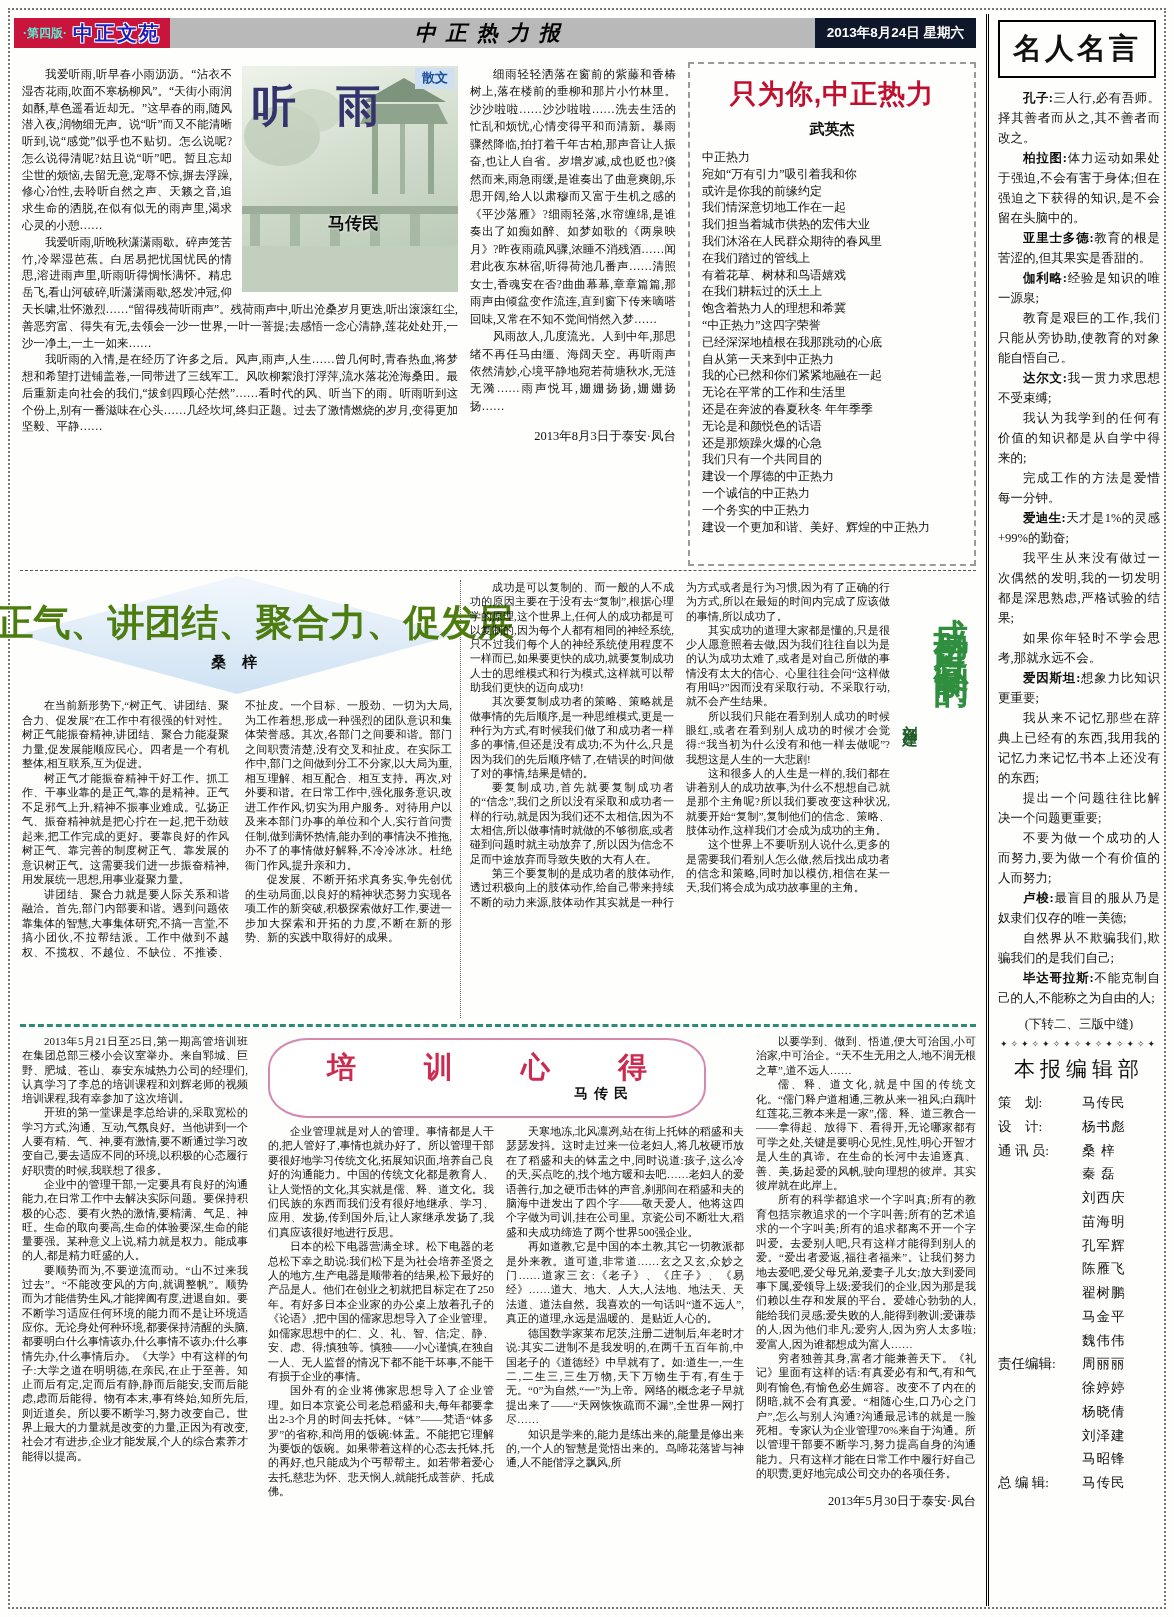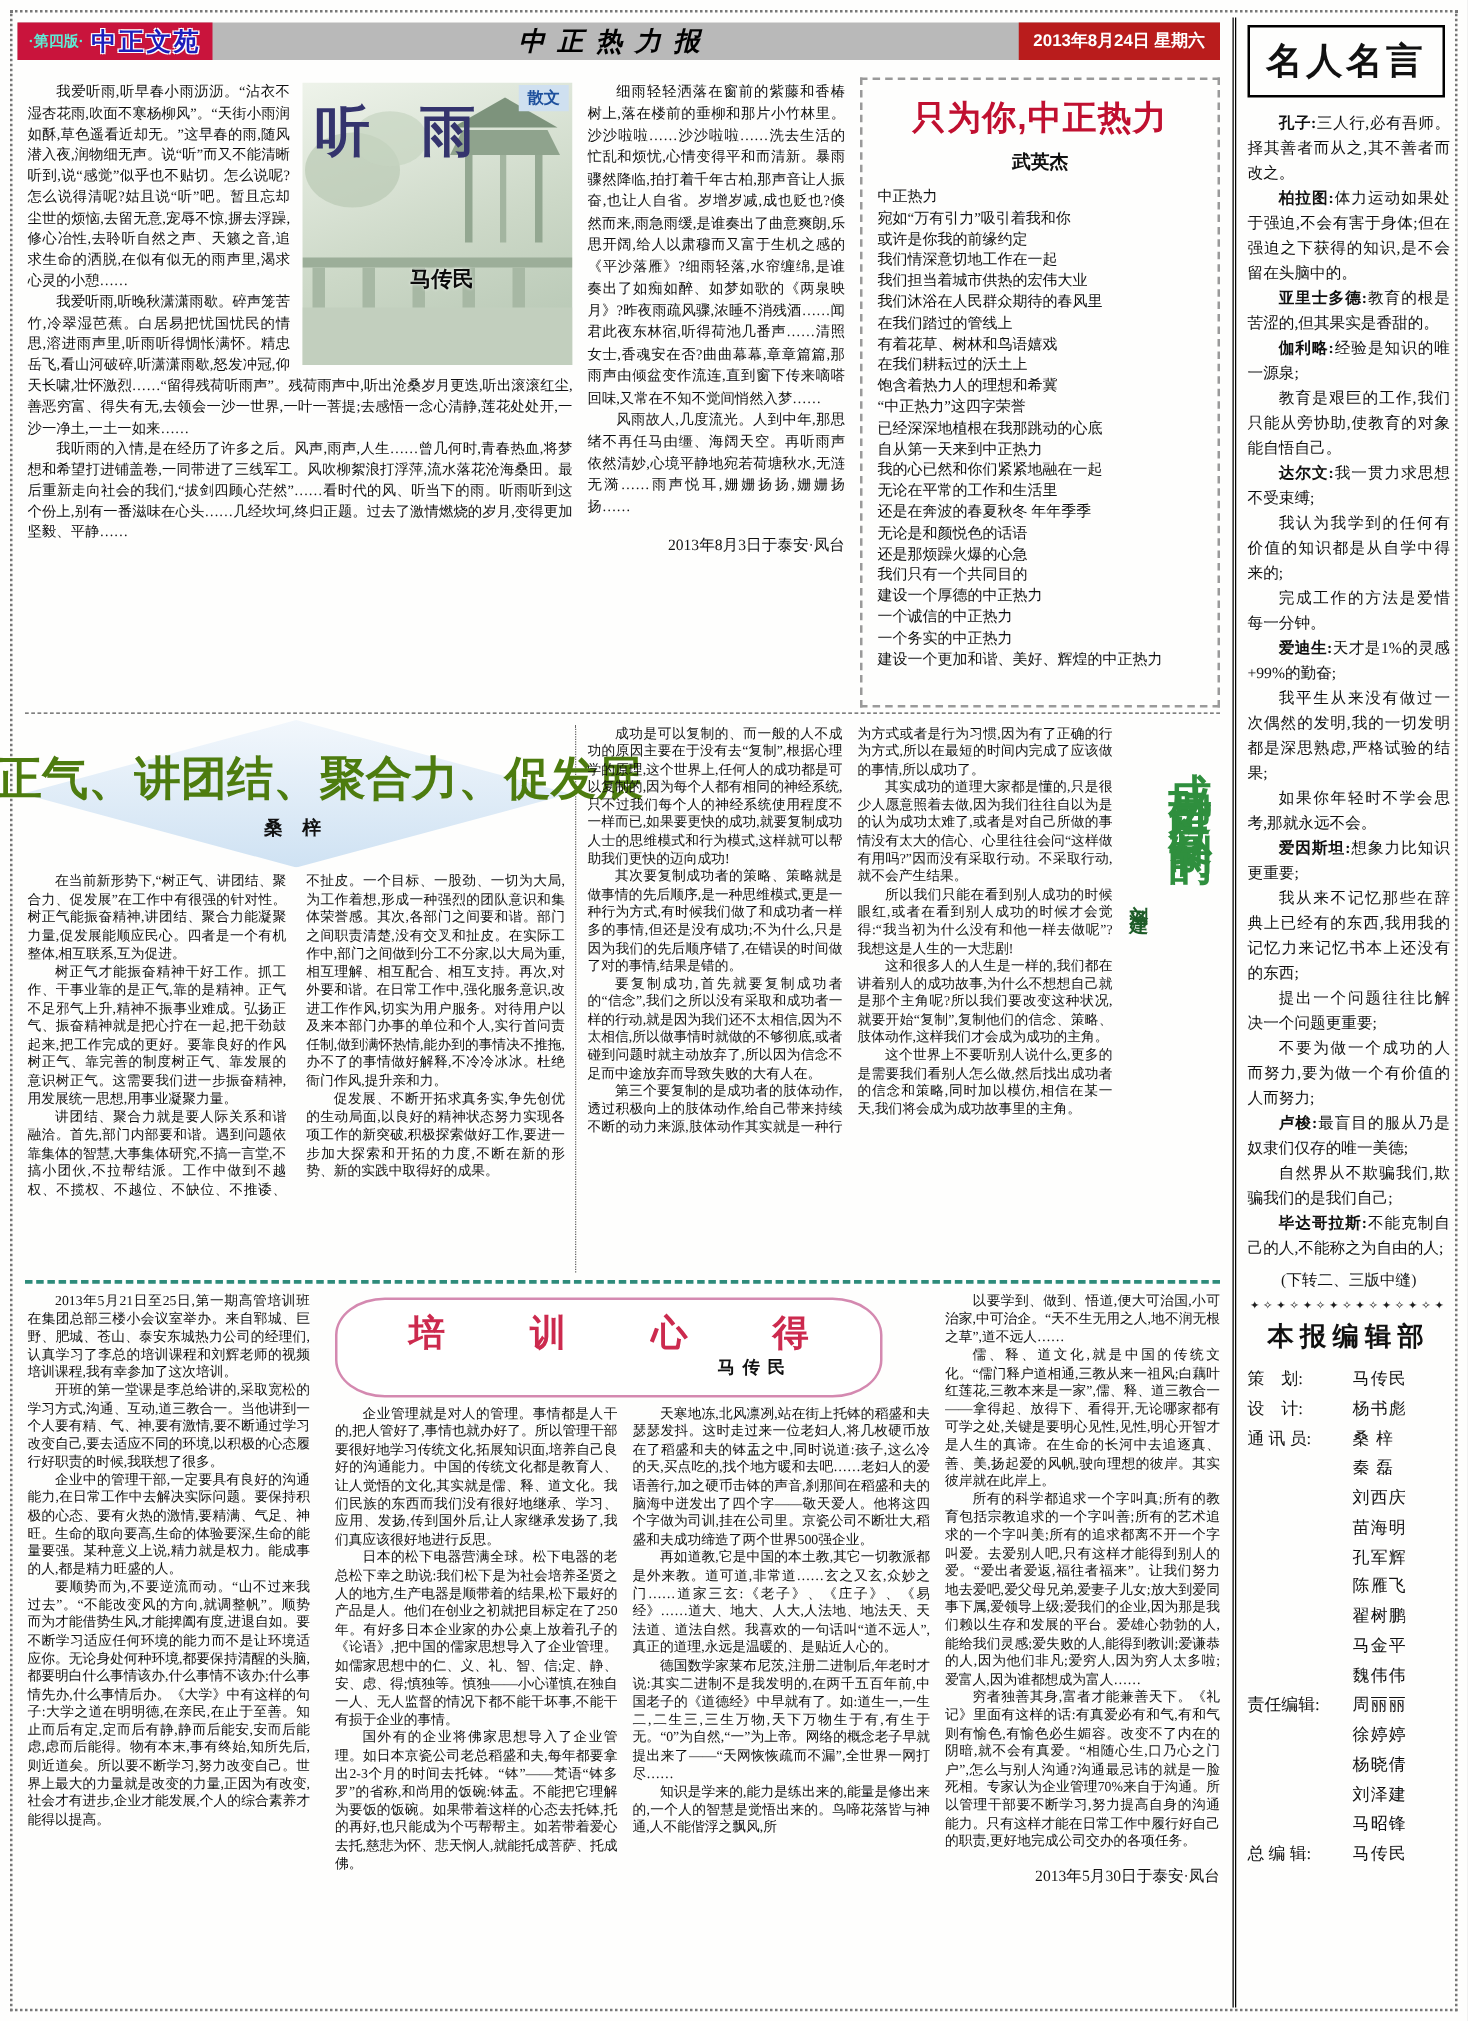--- a/index.html
+++ b/index.html
@@ -10,21 +10,21 @@
   
   .masthead-bar{position:absolute;left:14px;top:18px;width:962px;height:30px;background:#b9b9b9;
                 display:flex;align-items:stretch;}
   .edition-block{background:#c9143c;display:flex;align-items:center;gap:6px;padding:0 9px;}
   .edition-label{font-size:12px;font-weight:bold;color:#5eead4;font-family:"Liberation Sans",sans-serif;}
   .column-name{font-size:20px;font-weight:bold;color:#1d1dbb;letter-spacing:2px;
                font-family:Liberation Serif, serif;
                text-shadow:-1px -1px 0 #fff,1px -1px 0 #fff,-1px 1px 0 #fff,1px 1px 0 #fff;}
   .masthead-center{flex:1;display:flex;align-items:center;justify-content:center;
                    font-size:21px;font-weight:bold;font-style:italic;letter-spacing:10px;color:#000;}
-  .date-block{background:#b91c1c;color:#fff;display:flex;align-items:center;padding:0 12px;
+  .date-block{background:#0f172a;color:#fff;display:flex;align-items:center;padding:0 12px;
               font-size:13.5px;font-weight:bold;font-family:"Liberation Sans",sans-serif;}
 
   
   .body-text{text-align:justify;}
   .para{text-indent:2em;margin:0;}
 
   
   .tingyu-left{position:absolute;left:22px;top:66px;width:436px;height:500px;overflow:hidden;
                font-size:11.5px;line-height:1.46;}
   .tingyu-image{float:right;width:216px;height:226px;margin:0 0 6px 10px;position:relative;
@@ -96,21 +96,21 @@
            padding:0 4px 0 9px;box-sizing:border-box;}
   .quotes-title-box{border:2px solid #000;margin:6px 4px 10px 0;text-align:center;font-size:29px;
                     font-weight:bold;padding:7px 0;letter-spacing:3px;}
   .quotes{font-size:12.5px;line-height:1.6;text-align:justify;}
   .quote-para{text-indent:2em;margin:0;}
   .speaker{font-weight:bold;}
   .continuation-note{text-align:center;font-size:12.5px;margin:8px 0 6px;}
   .editorial{margin-top:6px;}
   .ornament{font-size:9px;letter-spacing:3px;text-align:center;white-space:nowrap;overflow:hidden;
             color:#222;}
-  .editorial-title{text-align:center;font-size:21px;font-weight:bold;letter-spacing:5px;margin:6px 0 8px;}
+  .editorial-title{text-align:center;font-size:21px;font-weight:normal;letter-spacing:5px;margin:6px 0 8px;}
   .editorial-row{display:flex;font-size:13.5px;line-height:1.76;}
   .role{width:84px;white-space:pre;flex:none;}
   .name{flex:1;letter-spacing:1px;}
 </style>
 </head>
 <body>
 
 <div class="page">
   <div class="outer-border"></div>
 
@@ -219,21 +219,21 @@
     </div>
   <div class="chenggong-titleblock">
     <div class="vert-title">成功是可以复制的</div>
     <div class="vert-author">刘泽建</div>
   </div>
 
   <div class="divider-wave"></div>
 
   <div class="peixun-intro">
       <p class="para">2013年5月21日至25日,第一期高管培训班在集团总部三楼小会议室举办。来自郓城、巨野、肥城、苍山、泰安东城热力公司的经理们,认真学习了李总的培训课程和刘辉老师的视频培训课程,我有幸参加了这次培训。</p>
-      <p class="para">开班的第一堂课是李总给讲的,采取宽松的学习方式,沟通、互动,道三教合一。当他讲到一个人要有精、气、神,要有激情,要不断通过学习改变自己,要去适应不同的环境,以积极的心态履行好职责的时候,我联想了很多。</p>
+      <p class="para">开班的第一堂课是李总给讲的,采取宽松的学习方式,沟通、互动,气氛良好。当他讲到一个人要有精、气、神,要有激情,要不断通过学习改变自己,要去适应不同的环境,以积极的心态履行好职责的时候,我联想了很多。</p>
       <p class="para">企业中的管理干部,一定要具有良好的沟通能力,在日常工作中去解决实际问题。要保持积极的心态、要有火热的激情,要精满、气足、神旺。生命的取向要高,生命的体验要深,生命的能量要强。某种意义上说,精力就是权力。能成事的人,都是精力旺盛的人。</p>
       <p class="para">要顺势而为,不要逆流而动。“山不过来我过去”。“不能改变风的方向,就调整帆”。顺势而为才能借势生风,才能捭阖有度,进退自如。要不断学习适应任何环境的能力而不是让环境适应你。无论身处何种环境,都要保持清醒的头脑,都要明白什么事情该办,什么事情不该办;什么事情先办,什么事情后办。《大学》中有这样的句子:大学之道在明明德,在亲民,在止于至善。知止而后有定,定而后有静,静而后能安,安而后能虑,虑而后能得。物有本末,事有终始,知所先后,则近道矣。所以要不断学习,努力改变自己。世界上最大的力量就是改变的力量,正因为有改变,社会才有进步,企业才能发展,个人的综合素养才能得以提高。</p>
     </div>
   <div class="peixun-titlebox">
     <div class="peixun-title">培 训 心 得</div>
     <div class="peixun-author">马传民</div>
   </div>
   <div class="peixun-colA">
       <p class="para">企业管理就是对人的管理。事情都是人干的,把人管好了,事情也就办好了。所以管理干部要很好地学习传统文化,拓展知识面,培养自己良好的沟通能力。中国的传统文化都是教育人、让人觉悟的文化,其实就是儒、释、道文化。我们民族的东西而我们没有很好地继承、学习、应用、发扬,传到国外后,让人家继承发扬了,我们真应该很好地进行反思。</p>
       <p class="para">日本的松下电器营满全球。松下电器的老总松下幸之助说:我们松下是为社会培养圣贤之人的地方,生产电器是顺带着的结果,松下最好的产品是人。他们在创业之初就把目标定在了250年。有好多日本企业家的办公桌上放着孔子的《论语》,把中国的儒家思想导入了企业管理。如儒家思想中的仁、义、礼、智、信;定、静、安、虑、得;慎独等。慎独——小心谨慎,在独自一人、无人监督的情况下都不能干坏事,不能干有损于企业的事情。</p>

